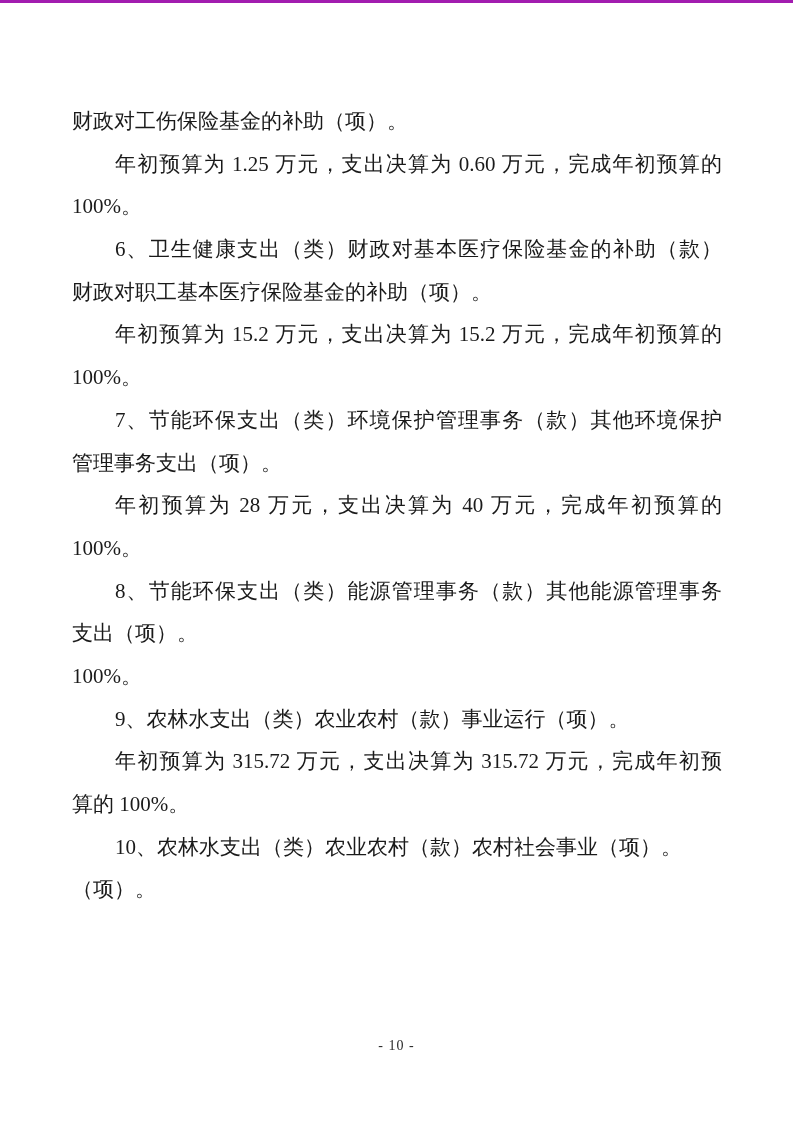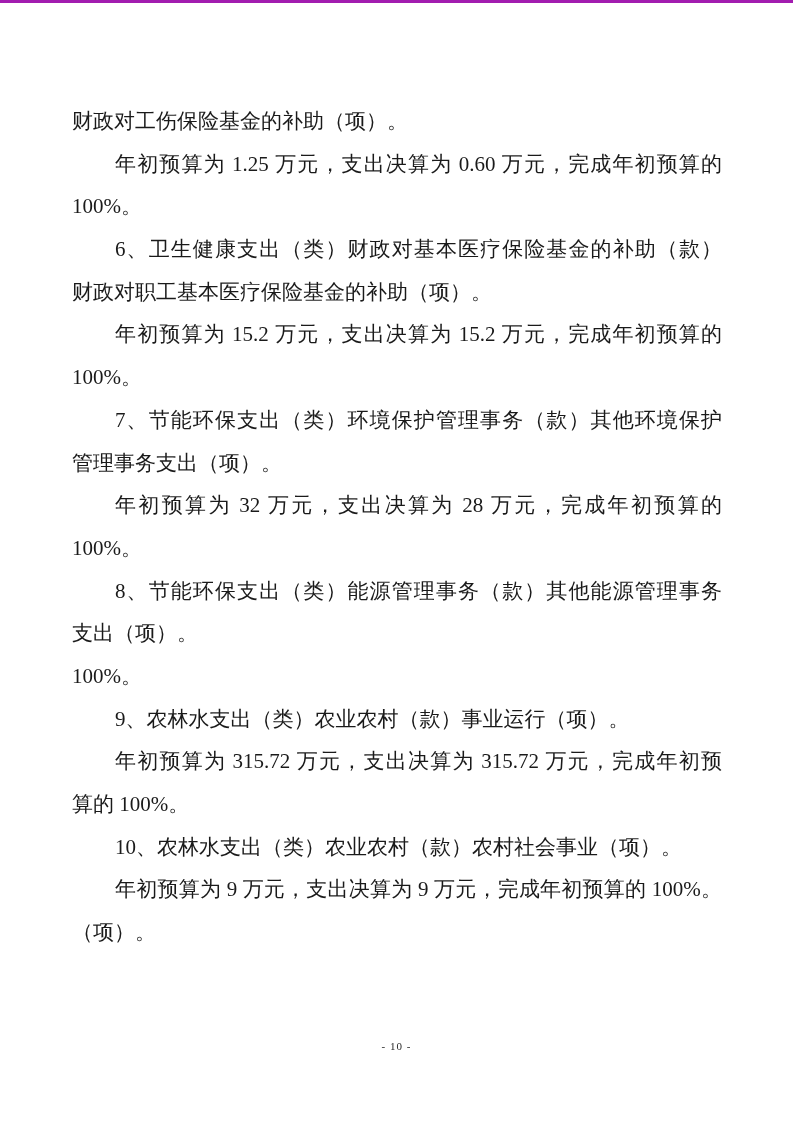--- a/index.html
+++ b/index.html
@@ -38,46 +38,45 @@
     overflow: hidden;
     text-align: justify;
     text-align-last: justify;
   }
   .footer {
     position: absolute;
     top: 1033px;
     left: 0;
     width: 793px;
     text-align: center;
-    font-size: 11px;
+    font-size: 14px;
     line-height: 20px;
     color: #2a2a2a;
     letter-spacing: 1px;
   }
 </style>
 </head>
 <body>
 
 <div class="page">
   <div class="content">
       <div class="line">财政对工伤保险基金的补助（项）。</div>
       <div class="line indent fill">年初预算为 1.25 万元，支出决算为 0.60 万元，完成年初预算的</div>
       <div class="line">100%。</div>
       <div class="line indent fill">6、卫生健康支出（类）财政对基本医疗保险基金的补助（款）</div>
       <div class="line">财政对职工基本医疗保险基金的补助（项）。</div>
       <div class="line indent fill">年初预算为 15.2 万元，支出决算为 15.2 万元，完成年初预算的</div>
       <div class="line">100%。</div>
       <div class="line indent fill">7、节能环保支出（类）环境保护管理事务（款）其他环境保护</div>
       <div class="line">管理事务支出（项）。</div>
-      <div class="line indent fill">年初预算为 32 万元，支出决算为 28 万元，完成年初预算的</div>
+      <div class="line indent fill">年初预算为 28 万元，支出决算为 40 万元，完成年初预算的</div>
       <div class="line">100%。</div>
       <div class="line indent fill">8、节能环保支出（类）能源管理事务（款）其他能源管理事务</div>
       <div class="line">支出（项）。</div>
       <div class="line">100%。</div>
       <div class="line indent">9、农林水支出（类）农业农村（款）事业运行（项）。</div>
       <div class="line indent fill">年初预算为 315.72 万元，支出决算为 315.72 万元，完成年初预</div>
       <div class="line">算的 100%。</div>
       <div class="line indent">10、农林水支出（类）农业农村（款）农村社会事业（项）。</div>
-      <div class="line indent fill">年初预算为 9 万元，支出决算为 9 万元，完成年初预算的 100%。</div>
       <div class="line">（项）。</div>
     </div>
   <div class="footer">- 10 -</div>
 </div>
 
 </body></html>

